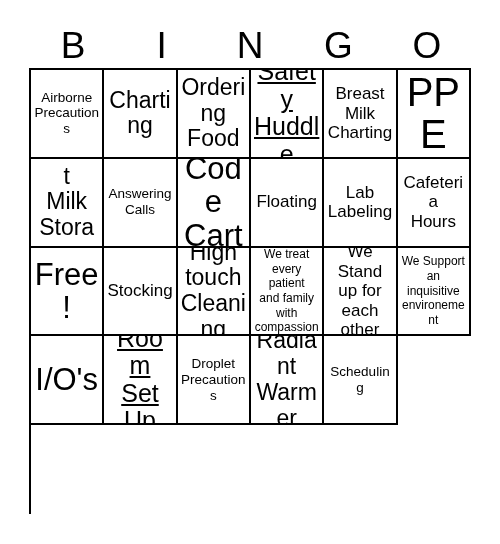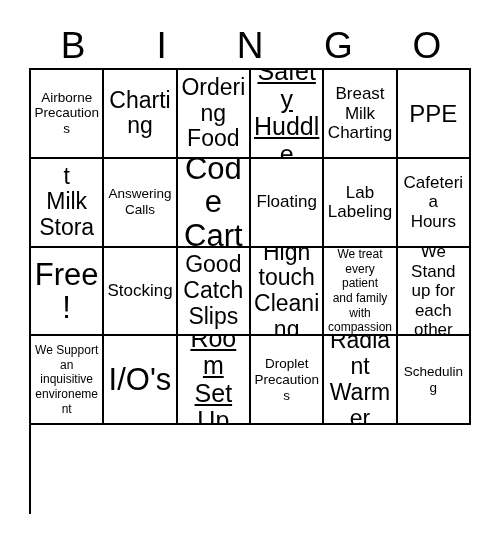--- a/index.html
+++ b/index.html
@@ -71,21 +71,21 @@
     word-wrap: break-word;
     white-space: pre-line;
   }
   
   .fs-xs .cell-text { font-size: 12px; line-height: 1.22; }
   .fs-s  .cell-text { font-size: 13.5px; line-height: 1.18; }
   .fs-m  .cell-text { font-size: 17px;   line-height: 1.15; }
   .fs-l  .cell-text { font-size: 23px;   line-height: 1.12; }
   .fs-xl .cell-text { font-size: 25px;   line-height: 1.1; text-decoration: underline; }
   .fs-xxl .cell-text { font-size: 31px;  line-height: 1.08; }
-  .fs-huge .cell-text { font-size: 24px; line-height: 1.05; }
+  .fs-huge .cell-text { font-size: 40px; line-height: 1.05; }
 </style>
 </head>
 <body>
 
 <div class="card">
   <div class="header-row">
       <div class="header-cell">B</div>
       <div class="header-cell">I</div>
       <div class="header-cell">N</div>
       <div class="header-cell">G</div>
@@ -139,25 +139,20 @@
         <span class="cell-text">Cafeteria
 Hours</span>
       </div>
       <div class="cell fs-xxl">
         <span class="cell-text">Free!</span>
       </div>
       <div class="cell fs-m">
         <span class="cell-text">Stocking</span>
       </div>
       <div class="cell fs-l">
-        <span class="cell-text">Good
-Catch
-Slips</span>
-      </div>
-      <div class="cell fs-l">
         <span class="cell-text">High
 touch
 Cleaning</span>
       </div>
       <div class="cell fs-xs">
         <span class="cell-text">We treat
 every patient
 and family
 with
 compassion</span>

